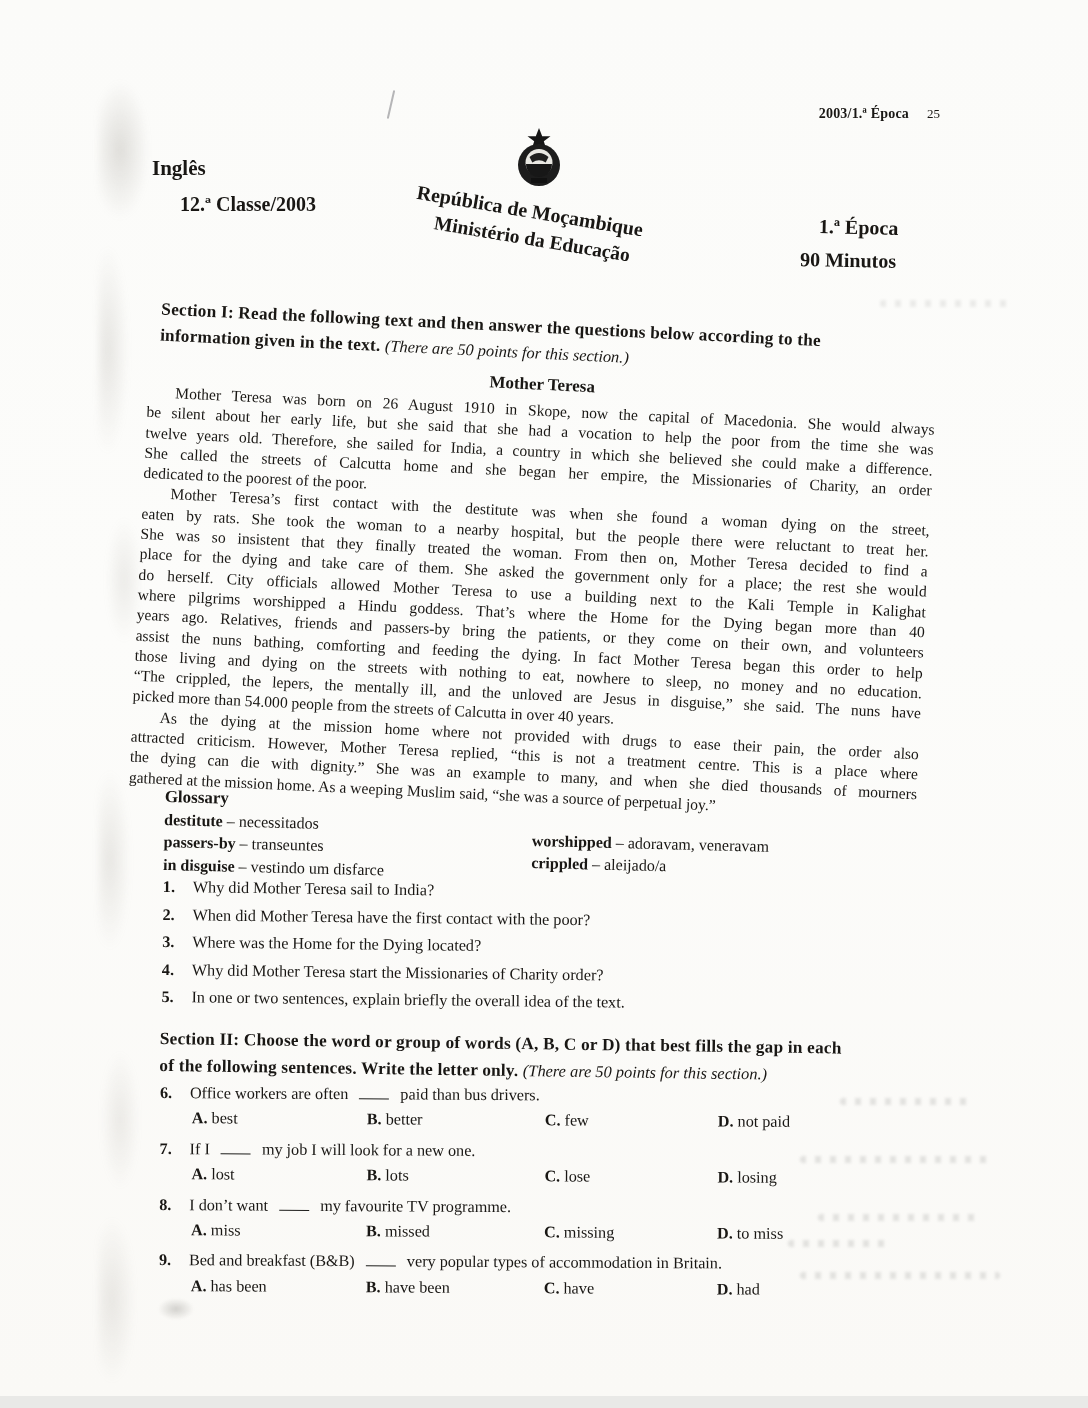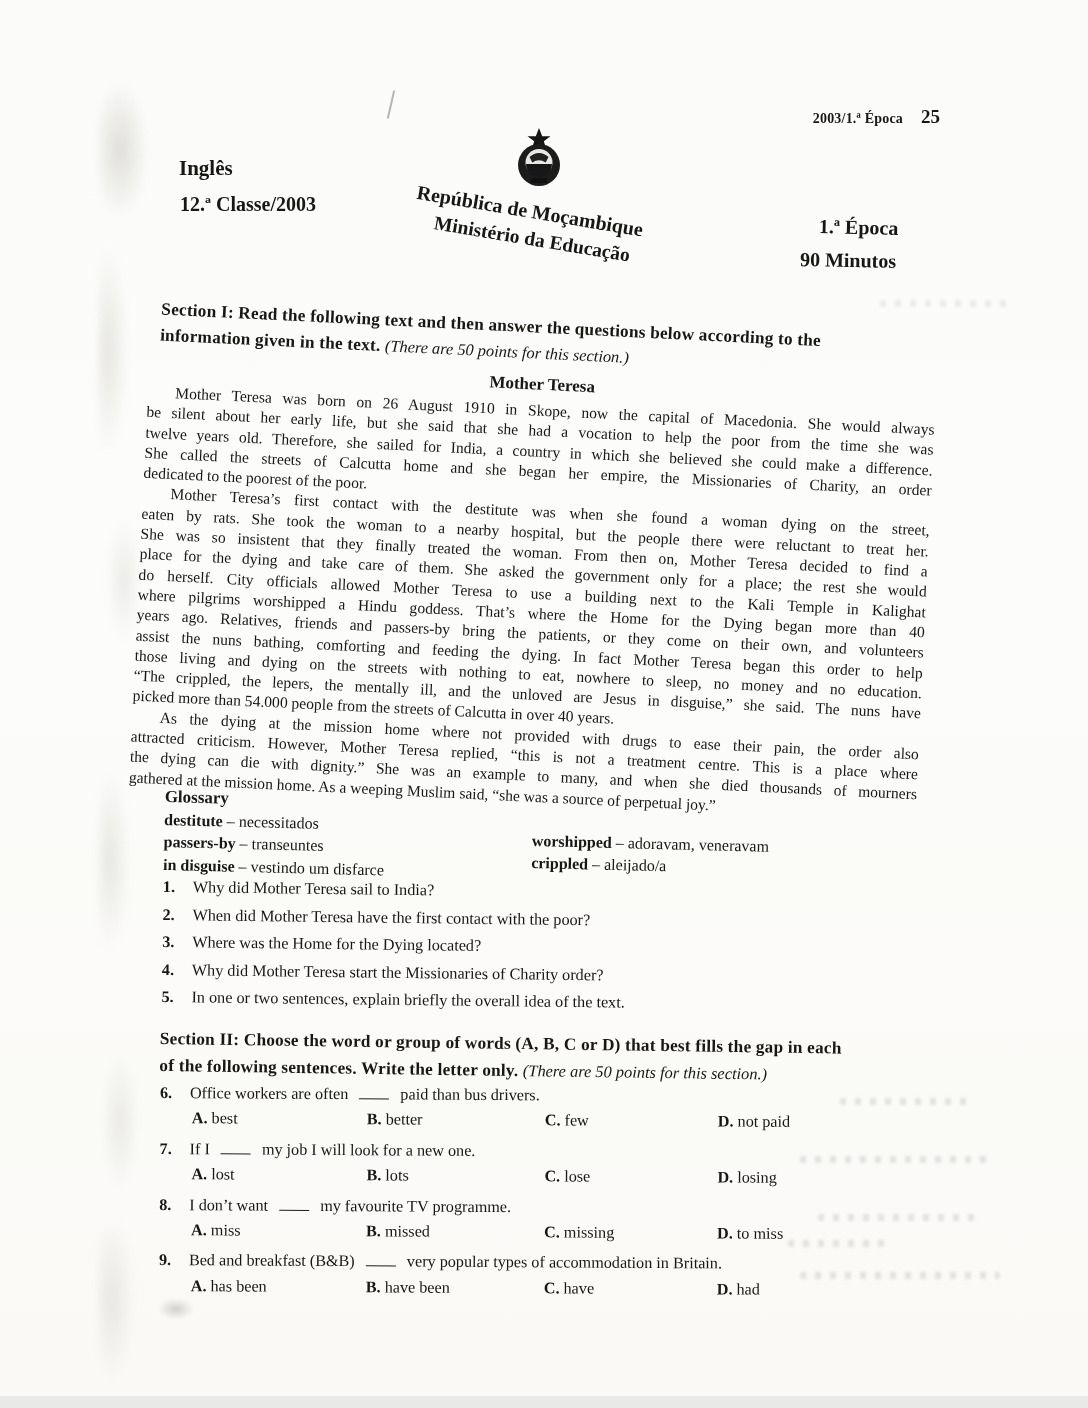--- a/index.html
+++ b/index.html
@@ -35,22 +35,22 @@
   .g5 { left:800px; top:1272px; width:200px; }
   .g6 { left:880px; top:300px;  width:130px; opacity:.10; }
   .smudge { position:absolute; left:158px; top:1298px; width:36px; height:22px;
     background:radial-gradient(closest-side, rgba(118,116,110,.55), transparent);
     filter:blur(1px); opacity:.55; }
 
   
   .meta { left:690px; top:106px; width:250px; display:flex; justify-content:flex-end;
     align-items:baseline; gap:18px; }
   .meta .ref { font-size:14px; font-weight:600; letter-spacing:.2px; }
-  .meta .pageno { font-size:19px; font-weight:700; }
-  .subject { left:179px; top:156px; font-size:21px; font-weight:700; }
+  .meta .pageno { font-size:13px; font-weight:400; }
+  .subject { left:152px; top:156px; font-size:21px; font-weight:700; }
   .klass   { left:163px; top:193px; font-size:20px; font-weight:700;margin-left:17px; }
   .emblem  { left:513px; top:127px; }
   .ministry{ left:419px; top:181px; transform:rotate(9.5deg); transform-origin:0 0;
     font-weight:700; white-space:nowrap; }
   .ministry .rep { font-size:20px; }
   .ministry .min { font-size:19.5px; margin:5px 0 0 22px; }
   .epoca   { left:819px; top:216px; font-size:20px; font-weight:700; transform:rotate(1.4deg); }
   .minutos { left:800px; top:249px; font-size:20px; font-weight:700; transform:rotate(1deg); }
 
   

